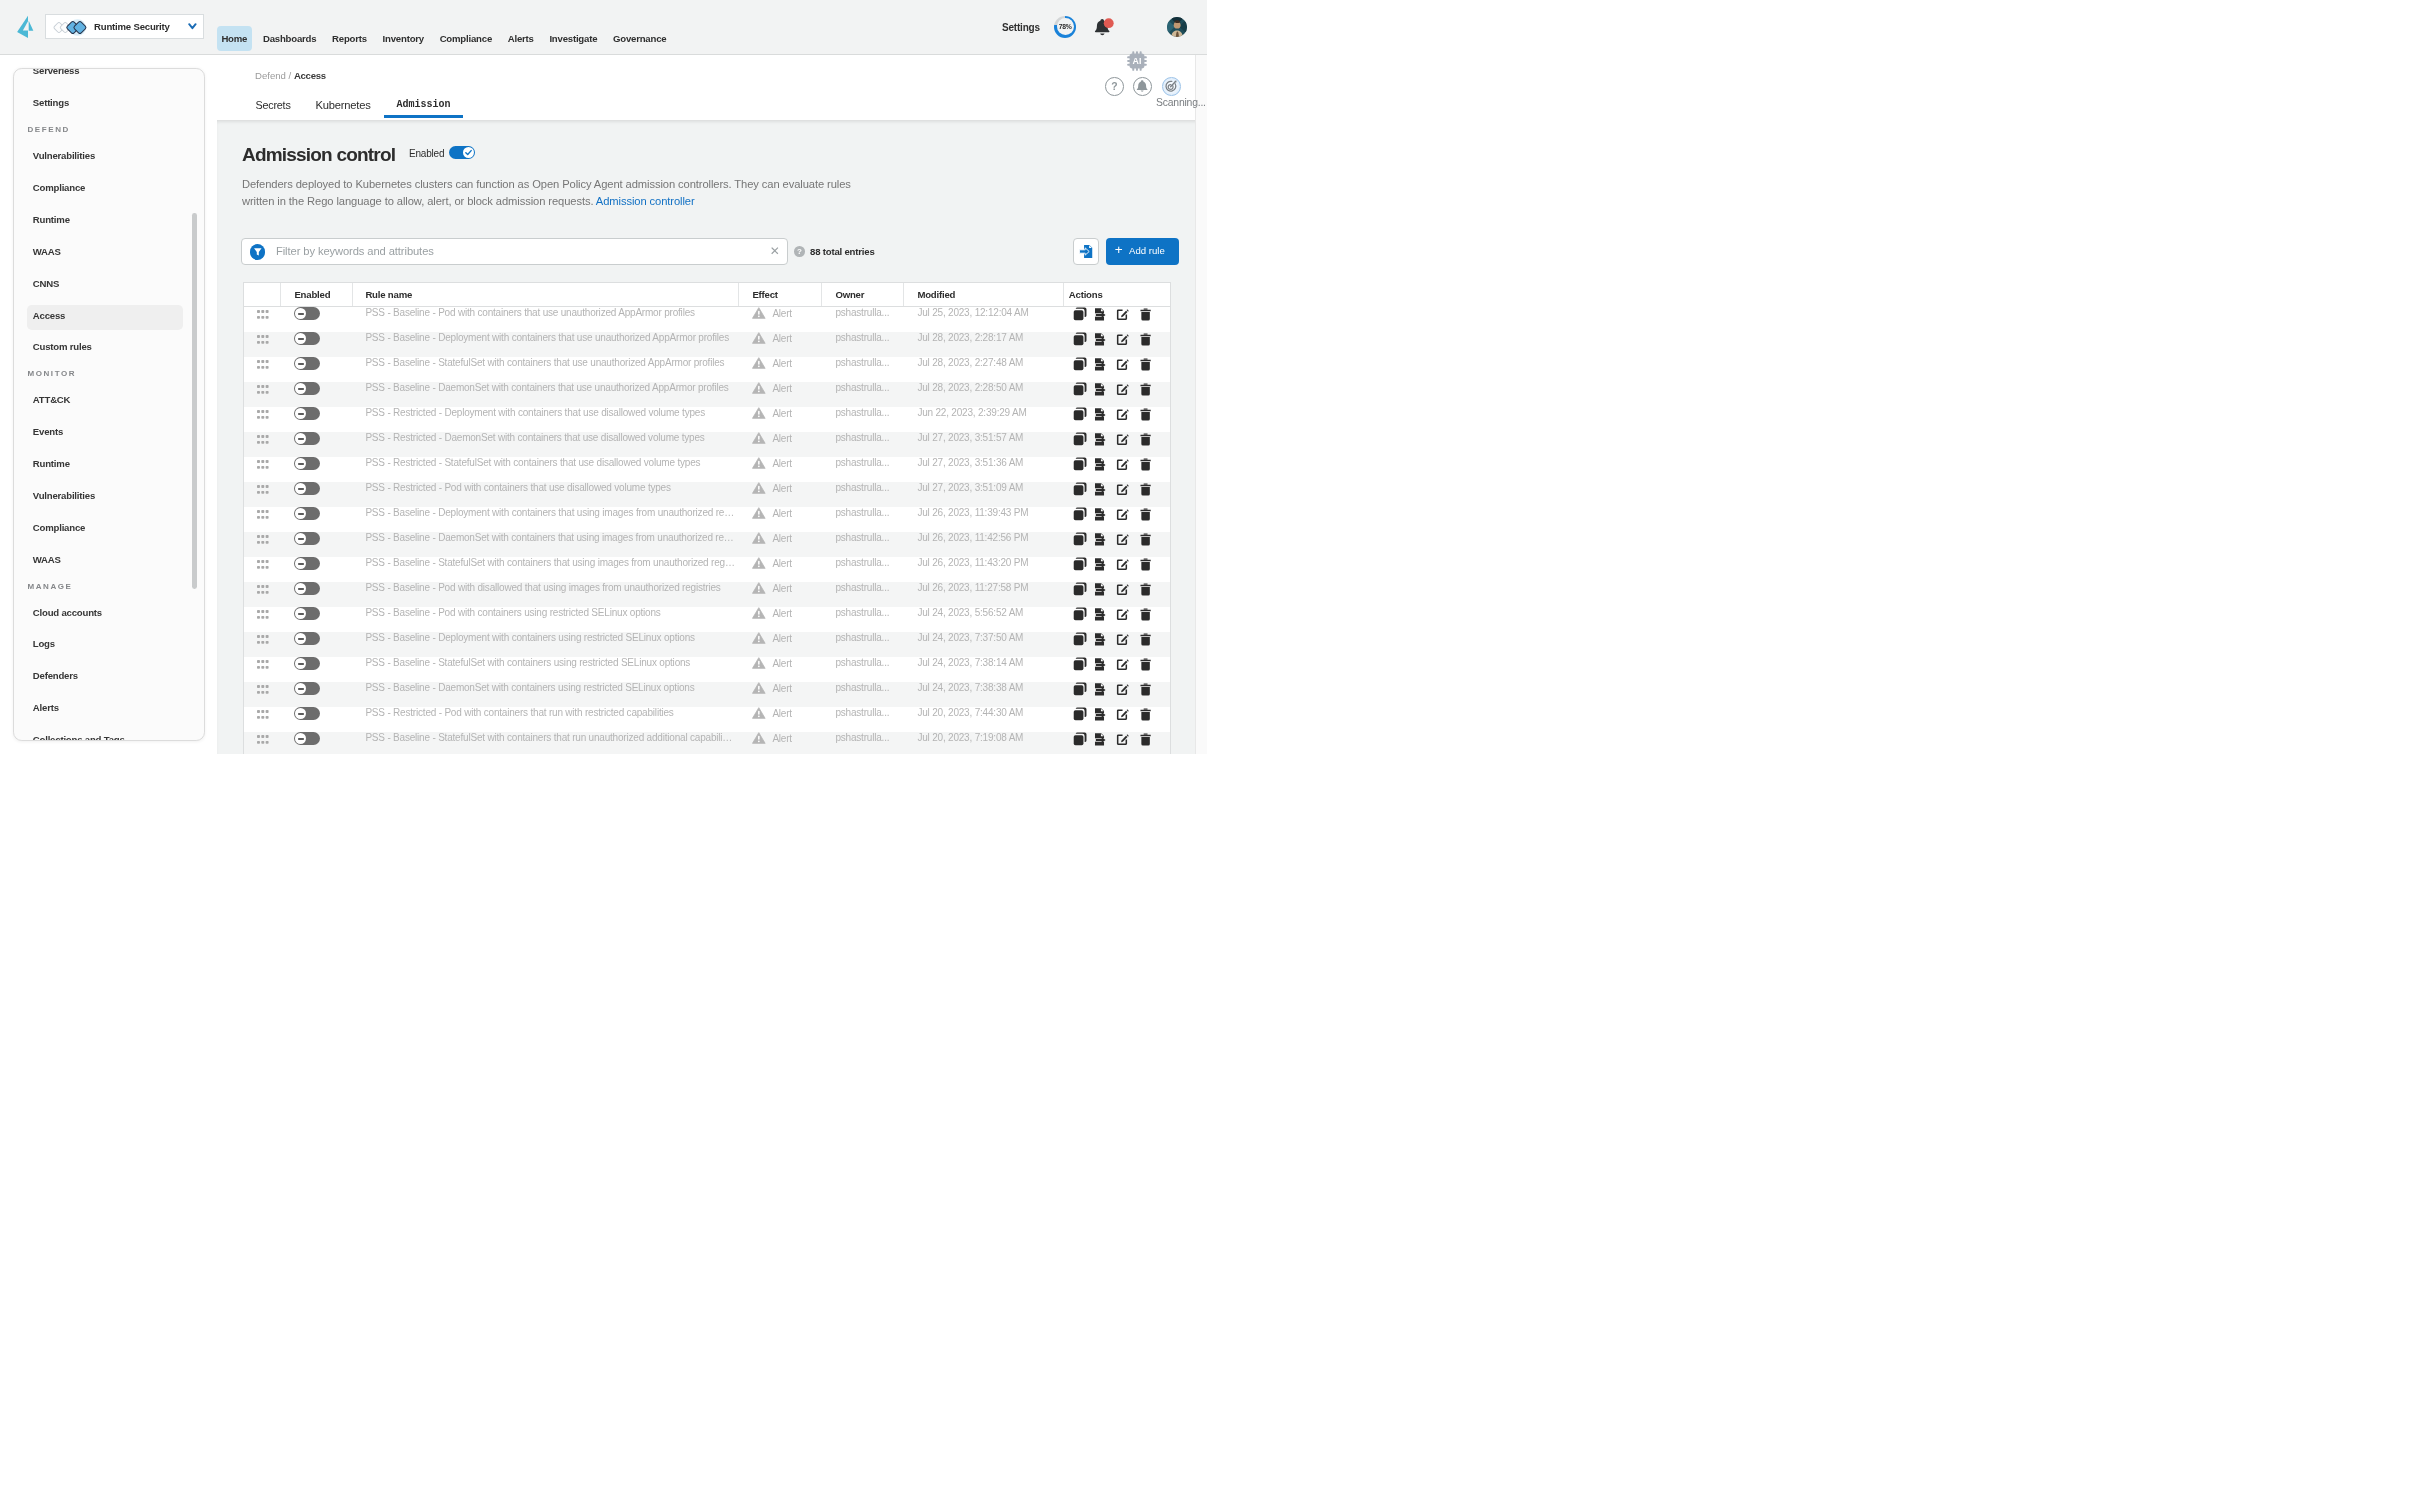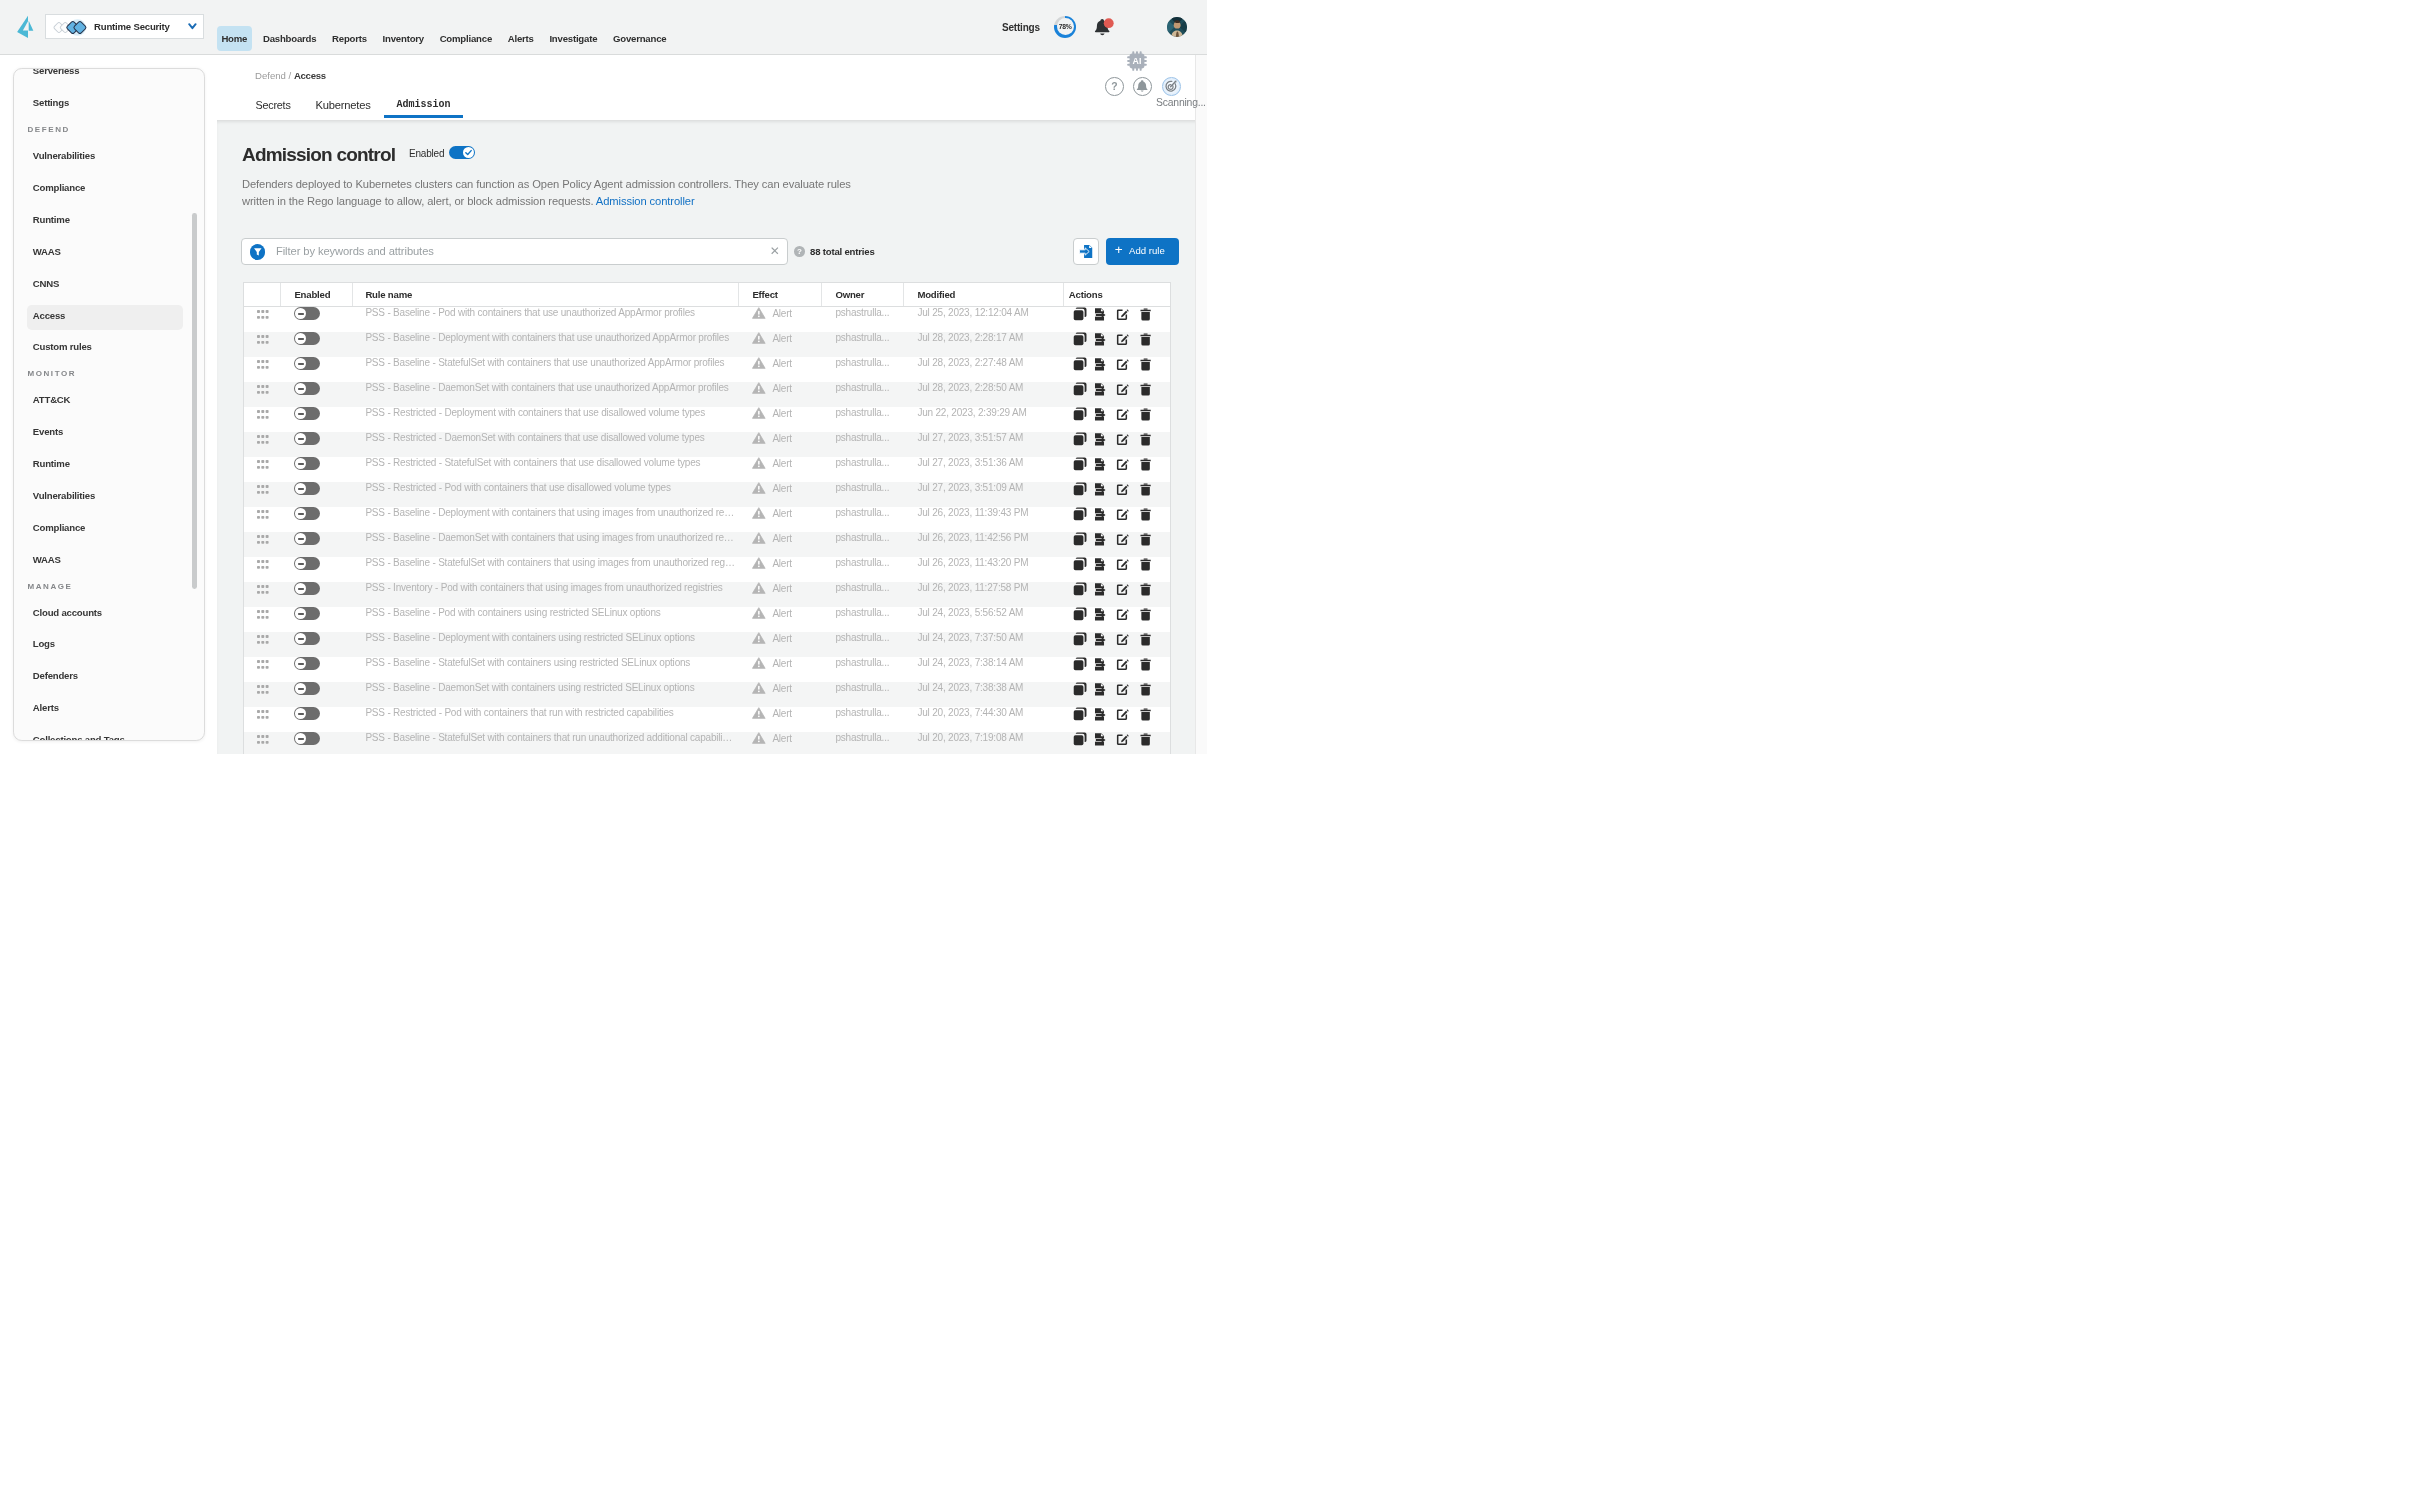--- a/index.html
+++ b/index.html
@@ -856,21 +856,21 @@
 <rect x="0" y="7.4" width="3.7" height="3.7" rx="1"></rect>
               <rect x="5.4" y="7.4" width="3.7" height="3.7" rx="1"></rect>
               <rect x="10.8" y="7.4" width="3.7" height="3.7" rx="1"></rect>
 </g>
           </svg></div>
     <div class="tc c2">
           <div class="tgl-off">
             <div class="knob"></div>
           </div>
         </div>
-    <div class="tc c3 rname">PSS - Inventory - Pod with containers that using images from unauthorized registries</div>
+    <div class="tc c3 rname">PSS - Baseline - Pod with disallowed that using images from unauthorized registries</div>
     <div class="tc c4 effect">
           <svg width="13.6" height="12" viewBox="0 0 17 15" style="margin-right:6.4px;flex:none">
             <path d="M8.5 0.8 L16.4 14.2 L0.6 14.2 Z" fill="#b5b5b5" stroke="#b5b5b5" stroke-width="1" stroke-linejoin="round"></path>
             <rect x="7.6" y="4.6" width="1.9" height="5" rx="0.9" fill="#fff"></rect>
             <circle cx="8.55" cy="11.6" r="1.1" fill="#fff"></circle>
           </svg>
           <span class="rcell">Alert</span>
         </div>
     <div class="tc c5 rcell">pshastrulla...</div>
     <div class="tc c6 rcell">Jul 26, 2023, 11:27:58 PM</div>

